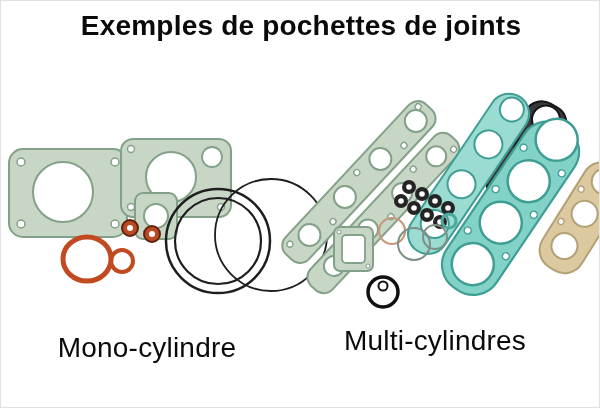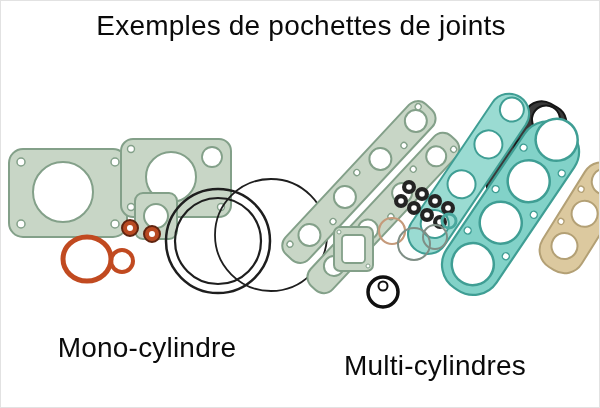--- a/index.html
+++ b/index.html
@@ -3,30 +3,30 @@
 <meta charset="utf-8">
 <style>
   html,body{margin:0;padding:0;background:#fff;}
   .canvas{
     position:relative;width:600px;height:408px;background:#ffffff;
     overflow:hidden;font-family:"Liberation Sans", sans-serif;
     box-sizing:border-box;border:1px solid #e2e2e2;
   }
   .title{
     position:absolute;top:7px;left:0;width:600px;text-align:center;
-    color:#0a0a0a;font-size:28px;line-height:36px;font-weight:400;
+    color:#0a0a0a;font-size:28px;line-height:36px;font-weight:700;
     letter-spacing:0.2px;
   }
   .illustration{position:absolute;top:88px;left:0;width:600px;height:230px;}
   .caption{
     position:absolute;color:#0a0a0a;font-size:28px;font-weight:400;
     text-align:center;letter-spacing:0.2px;
   }
   .caption.mono{left:28px;top:331px;width:236px;}
-  .caption.multi{left:300px;top:349px;width:268px;}
+  .caption.multi{left:300px;top:324px;width:268px;}
 </style>
 </head>
 <body>
 
 <div class="canvas">
 
   <div class="title">
     <div>Exemples de pochettes de joints</div>
   </div>
 

